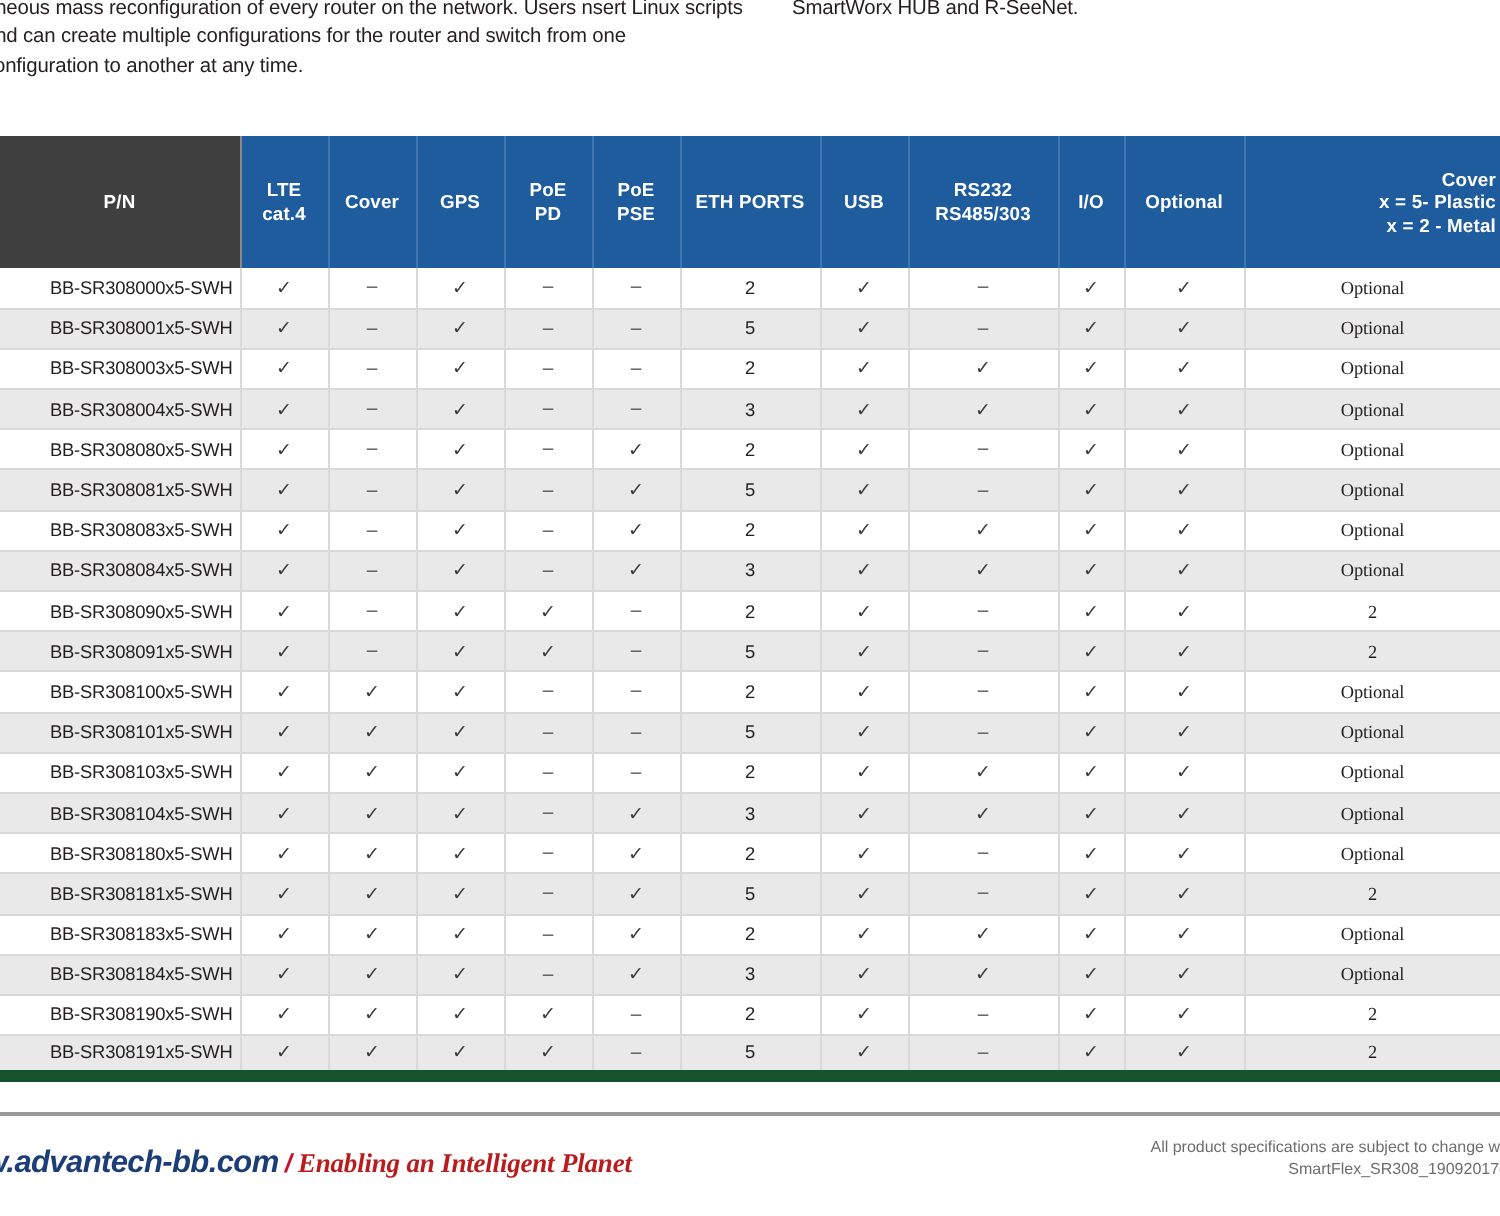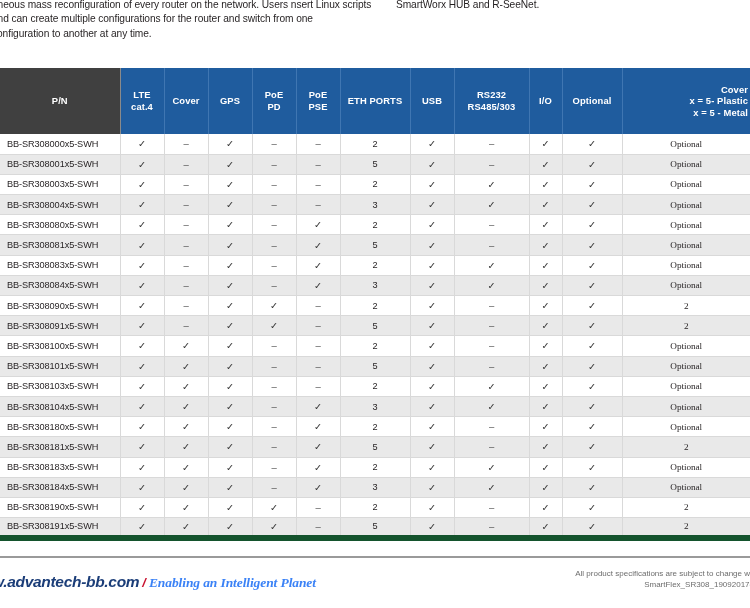--- a/index.html
+++ b/index.html
@@ -82,21 +82,21 @@
     color: #231f20;
     text-align: center;
     vertical-align: middle;
     height: 20.2px;
     border-right: 1px solid #d9d9d9;
     border-bottom: 1px solid #d9d9d9;
     letter-spacing: -0.05px;
   }
   table.spec tbody td.pn {
     text-align: left;
-    padding-left: 7px;
+    padding-left: 25px;
     font-size: 9.2px;
     letter-spacing: -0.1px;
   }
   table.spec tbody tr:nth-child(odd) td { background: #ffffff; }
   table.spec tbody tr:nth-child(even) td { background: #e9e9e9; }
   table.spec tbody td:last-child { border-right: none; font-family: Liberation Serif, serif; }
   table.spec tbody tr:last-child td { border-bottom: 6px solid #14532d; }
 
   .mark-check { font-size: 9.5px; color: #3b3b3b; }
   .mark-dash  { font-size: 9.5px; color: #4a4a4a; }
@@ -137,21 +137,21 @@
     font-weight: bold;
     font-size: 13px;
     color: #c8102e;
     padding: 0 3px;
   }
   .brand-tag {
     font-family: "Liberation Serif", serif;
     font-style: italic;
     font-weight: bold;
     font-size: 13.5px;
-    color: #3b82f6;
+    color: #b91c1c;
     letter-spacing: -0.1px;
     margin-top: 25px;
   }
   .disclaimer {
     position: absolute;
     right: -4px;
     top: 2px;
     text-align: right;
     font-size: 8px;
     line-height: 11px;
@@ -220,21 +220,21 @@
             </th>
             <th>
               <div>I/O</div>
             </th>
             <th>
               <div>Optional</div>
             </th>
             <th>
               <div>Cover</div>
               <div>x = 5- Plastic</div>
-              <div>x = 5 - Metal</div>
+              <div>x = 2 - Metal</div>
             </th>
           </tr>
       </thead>
       <tbody id="body-rows">
           <tr>
             <td class="pn">BB-SR308000x5-SWH</td>
             <td><span class="mark-check">✓</span></td>
             <td><span class="mark-dash">–</span></td>
             <td><span class="mark-check">✓</span></td>
             <td><span class="mark-dash">–</span></td>

